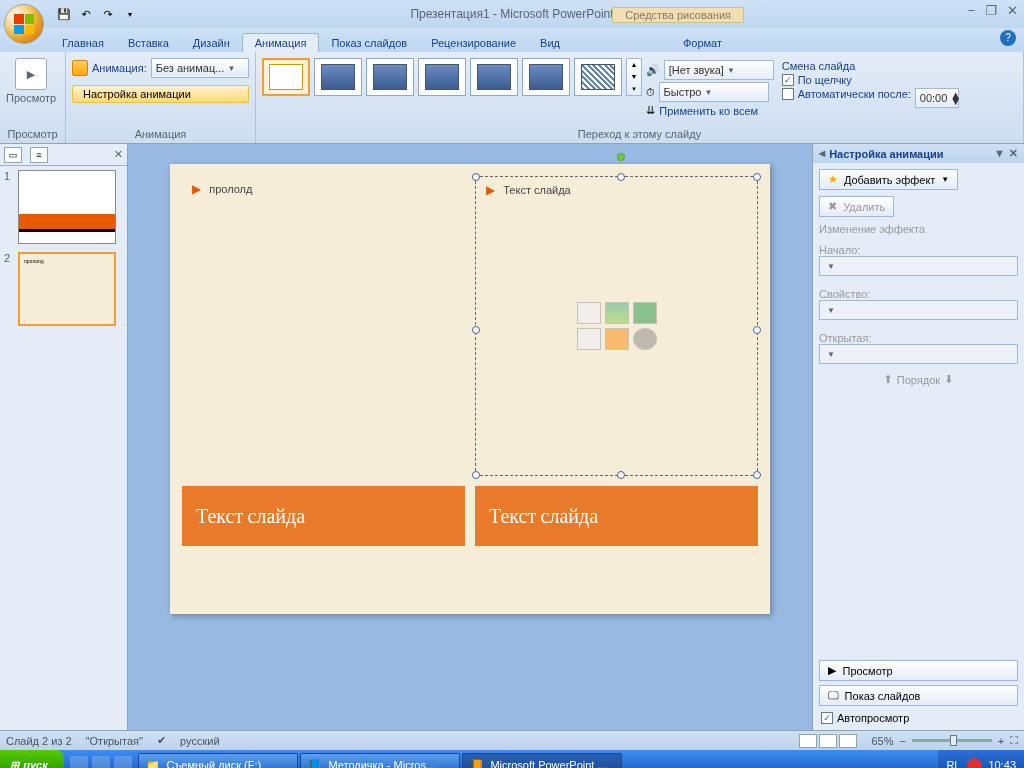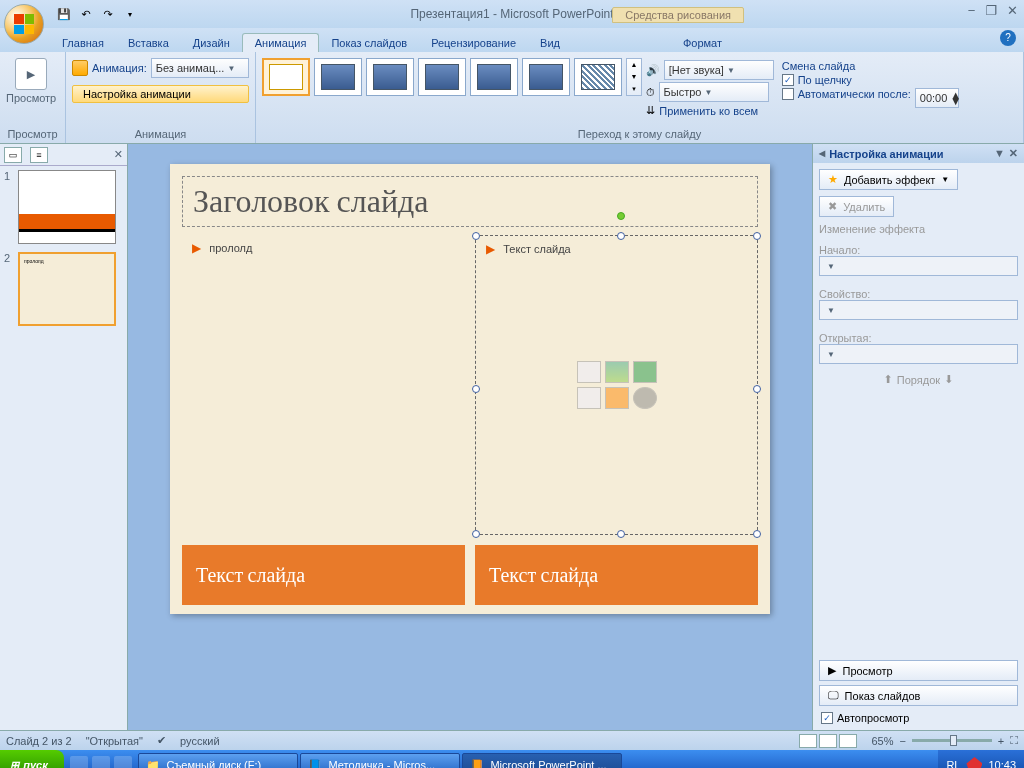--- a/index.html
+++ b/index.html
@@ -254,21 +254,20 @@
           <div class="thumb sel">
             <div class="thumb2-prev">прололд</div>
           </div>
         </div>
     </div>
   </div>
 
   <div class="canvas-area">
     <div class="canvas-scroll">
       <div class="slide">
-        <div class="slide-title">Заголовок слайда</div>
         <div class="content-grid">
           <div class="content-box">
             <div class="bullet-line">
                 <span class="bullet">▶</span>
                 <span>прололд</span>
               </div>
           </div>
           <div class="content-box selected-box">
             <div class="bullet-line">
                 <span class="bullet">▶</span>

